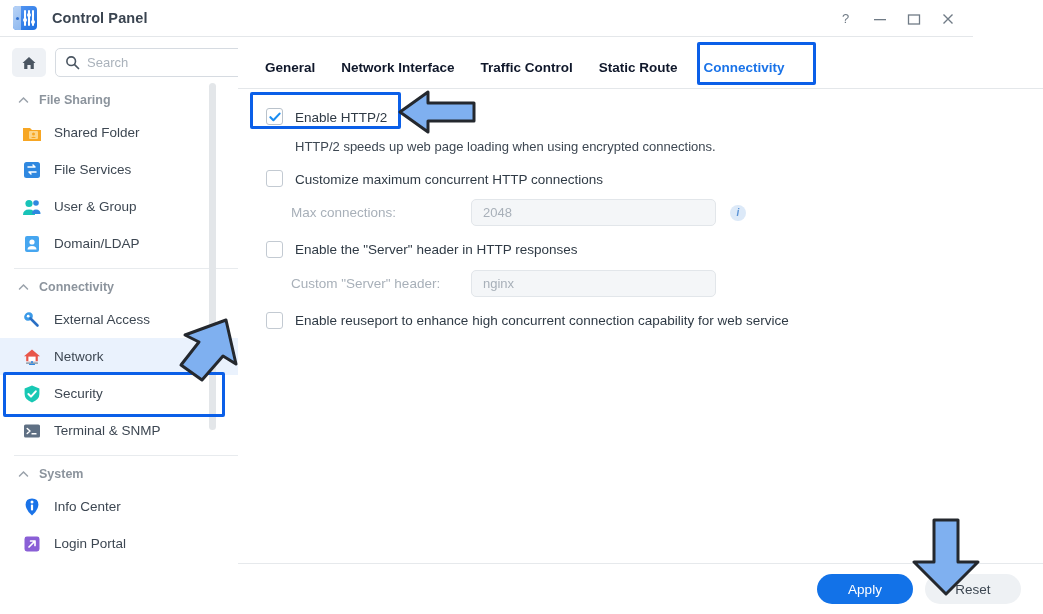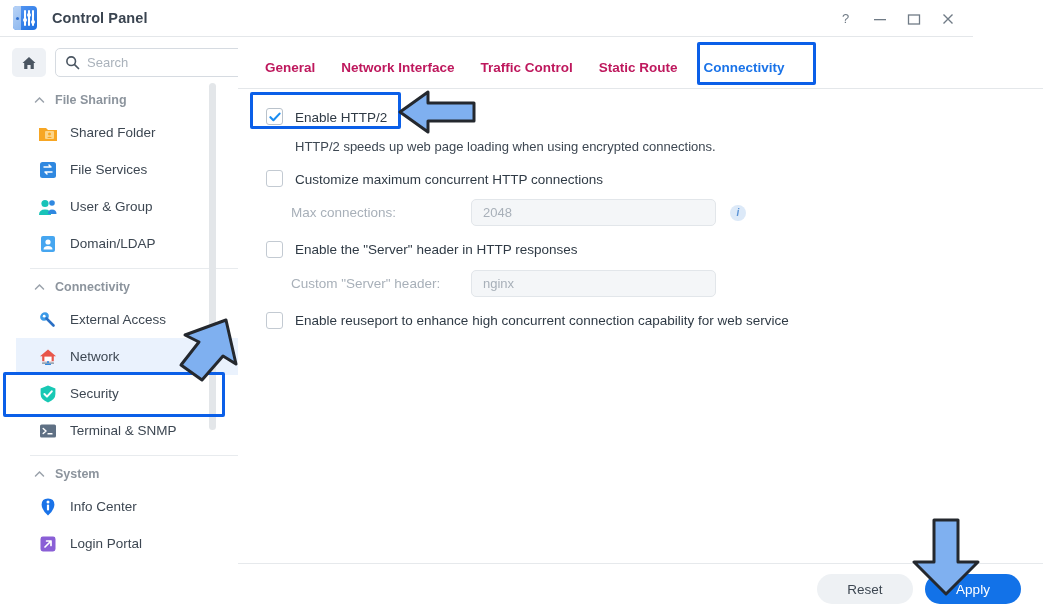--- a/index.html
+++ b/index.html
@@ -78,21 +78,21 @@
     display: flex; align-items: center; justify-content: center;
   }
   .search-box {
     flex: 1; height: 29px; border: 1px solid #d6dbe1; border-radius: 5px;
     display: flex; align-items: center; gap: 7px; padding: 0 9px;
     background: #ffffff;
   }
   .search-box .ph {
     font-size: 13px; color: #aab2bb;
   }
-  .side-list { padding: 0 0 0 16px; }
+  .side-list { padding: 0 0 0 0; }
   .group-head {
     display: flex; align-items: center; gap: 9px;
     padding: 7px 0 7px 17px;
     font-size: 12.5px; font-weight: bold; color: #8c949d;
   }
   .chev { display:block; }
   .nav-item {
     display: flex; align-items: center; gap: 11px;
     height: 37px; padding-left: 21px;
     font-size: 13.5px; color: #3d4752;
@@ -112,21 +112,21 @@
     background: #ffffff;
   }
   .tabs {
     display: flex; align-items: flex-end; gap: 0px;
     padding: 14px 0 0 14px;
     height: 52px;
     border-bottom: 1px solid #e4e7ea;
     position: relative;
   }
   .tab {
-    font-size: 13.5px; font-weight: bold; color: #be185d;
+    font-size: 13.5px; font-weight: bold; color: #0f172a;
     padding: 0 13px 13px 13px;
     white-space: nowrap;
   }
   .tab.active { color: #1a73e8; }
 
   .panel { position: relative; padding: 0; }
 
   .row {
     display: flex; align-items: center;
     padding-left: 28px;
@@ -442,22 +442,22 @@
 
       <div class="row" style="margin-top:15px;">
         <span class="cbx"></span>
         <span class="cbx-label">Enable reuseport to enhance high concurrent connection capability for web service</span>
       </div>
 
     </div>
   </div>
 
   <div class="footer">
+    <div class="btn btn-apply">Apply</div>
     <div class="btn btn-reset">Reset</div>
-    <div class="btn btn-apply">Apply</div>
   </div>
 
   <div class="hl" style="left:697px; top:42px; width:119px; height:43px;"></div>
 
   <div class="hl" style="left:250px; top:92px; width:151px; height:37px;"></div>
 
   <div class="hl" style="left:3px; top:372px; width:222px; height:45px;"></div>
 
   <svg class="anno" style="left:398px; top:86px;" width="80" height="54" viewBox="0 0 80 54">
     <path d="M2 26 L30 6 L30 17 L76 17 L76 35 L30 35 L30 46 Z" fill="#7fb0f0" stroke="#24282e" stroke-width="3" stroke-linejoin="round"></path>

